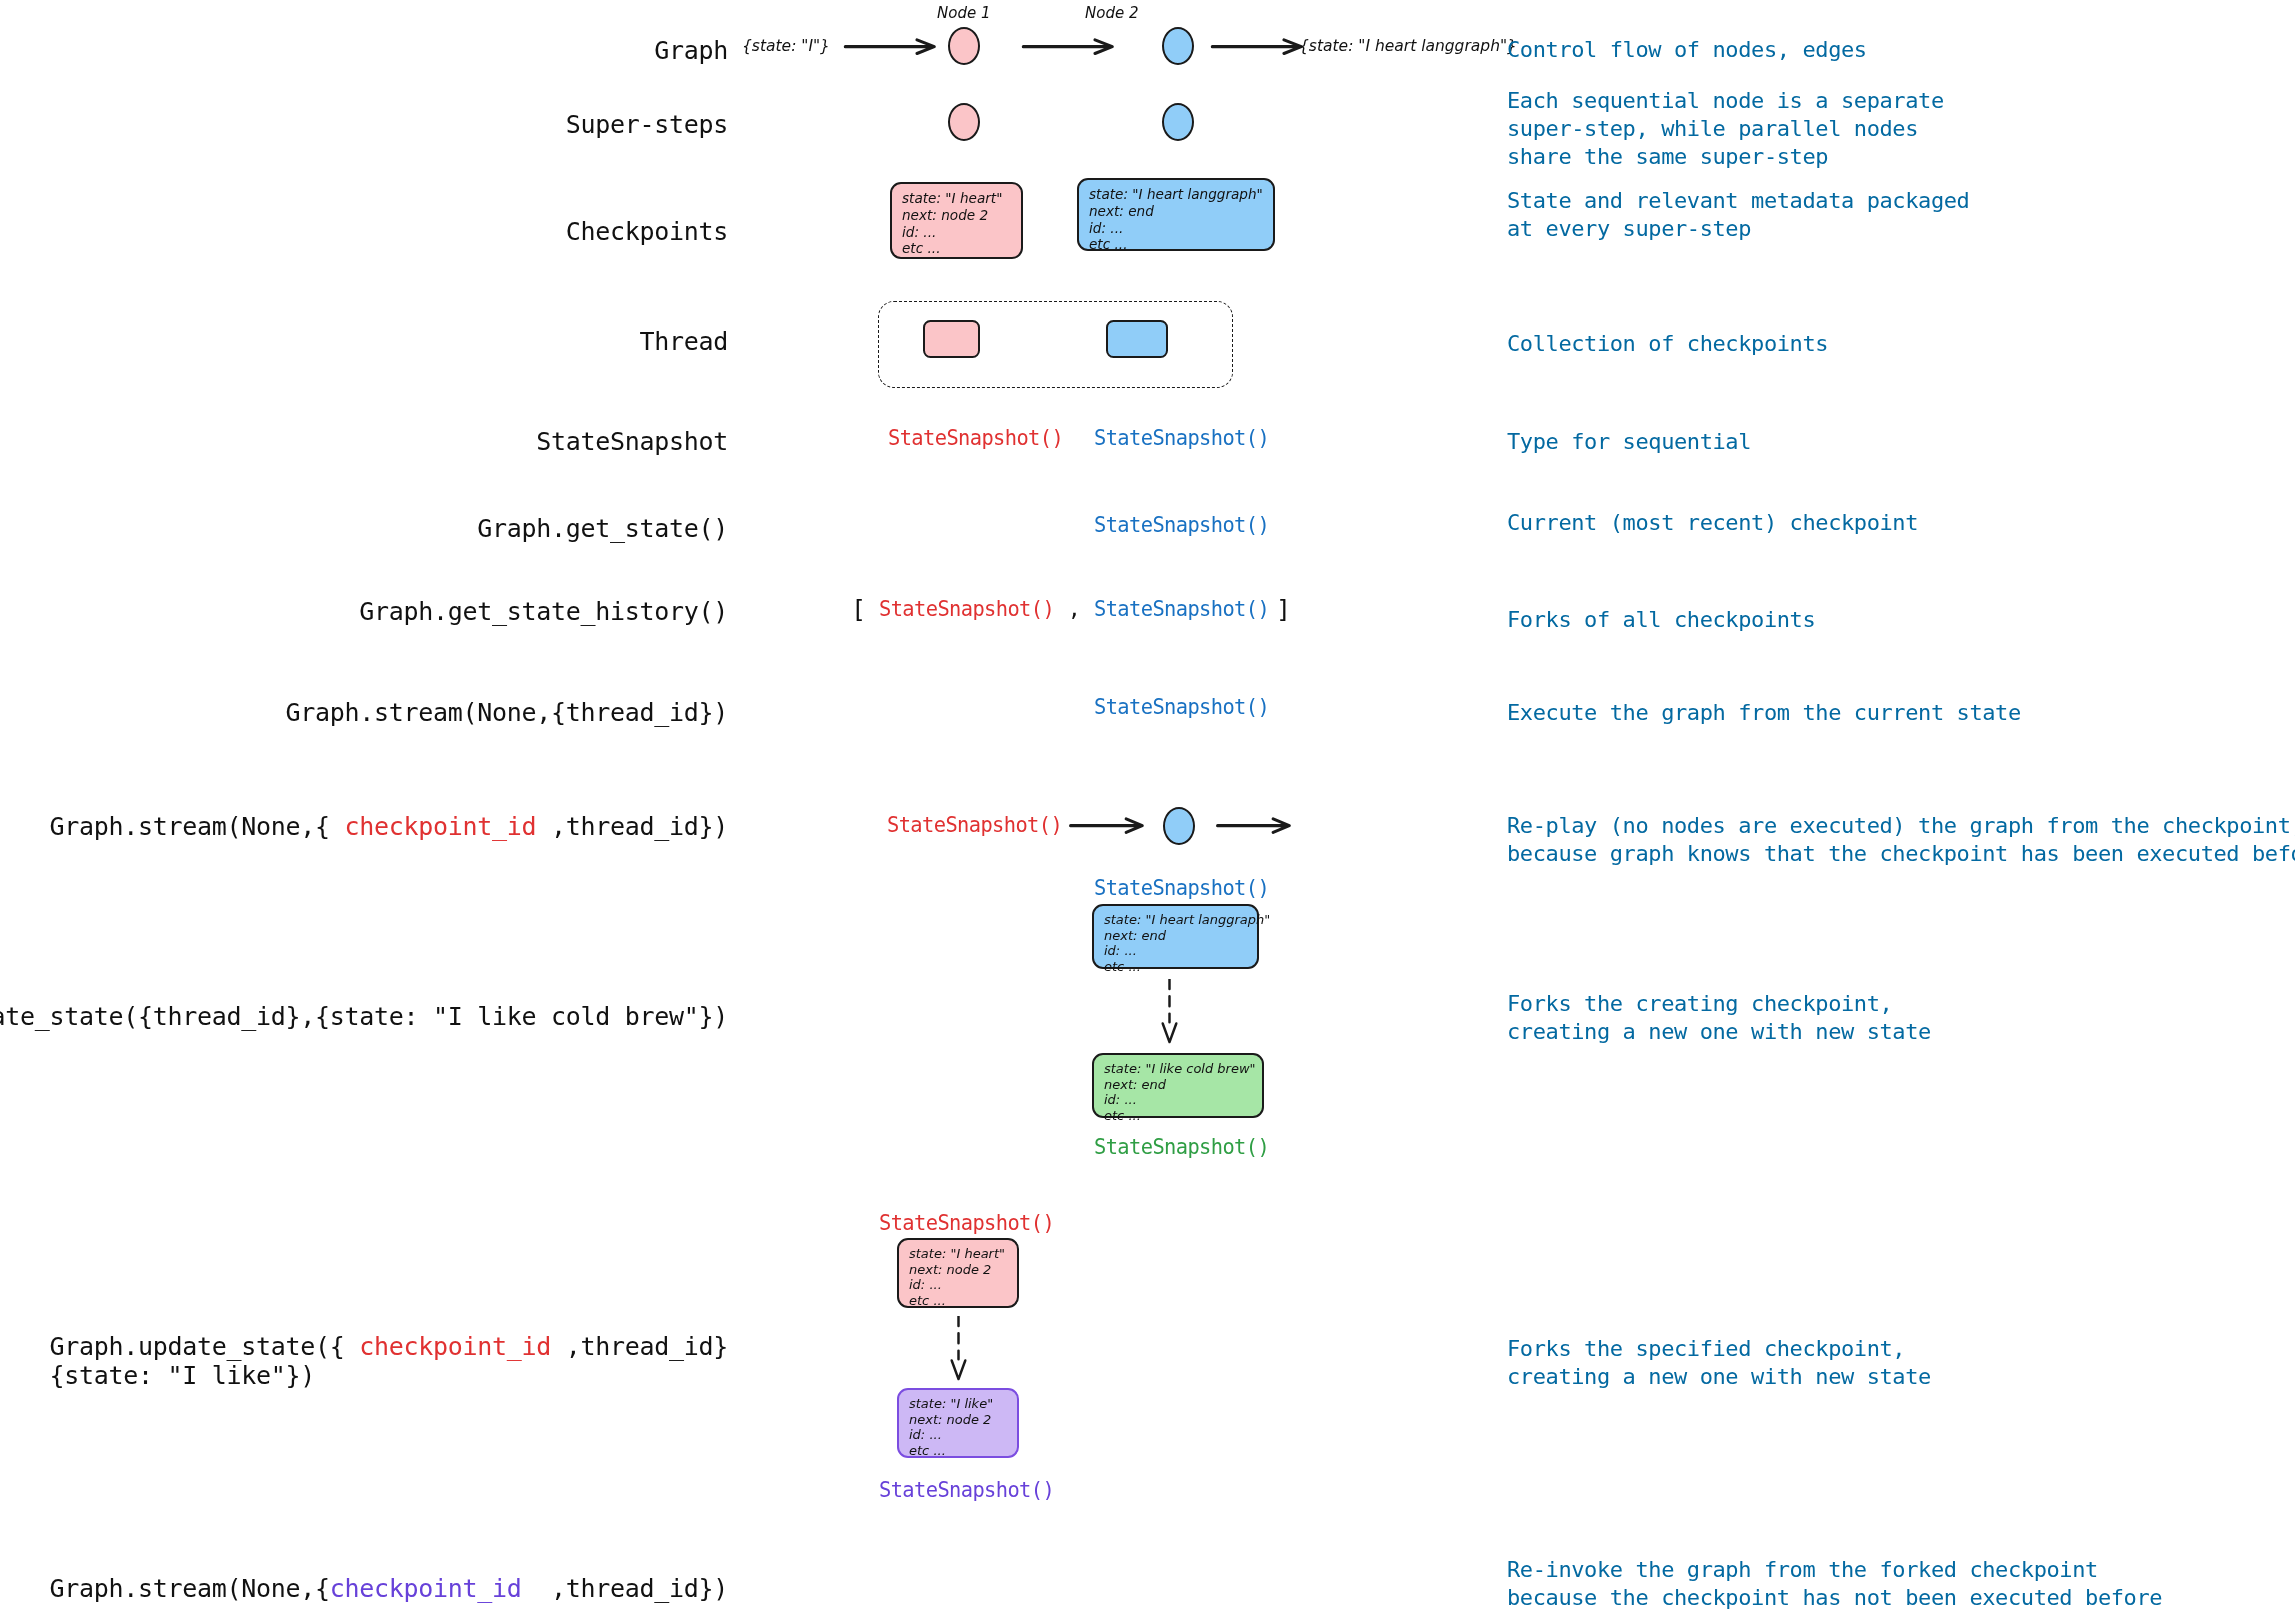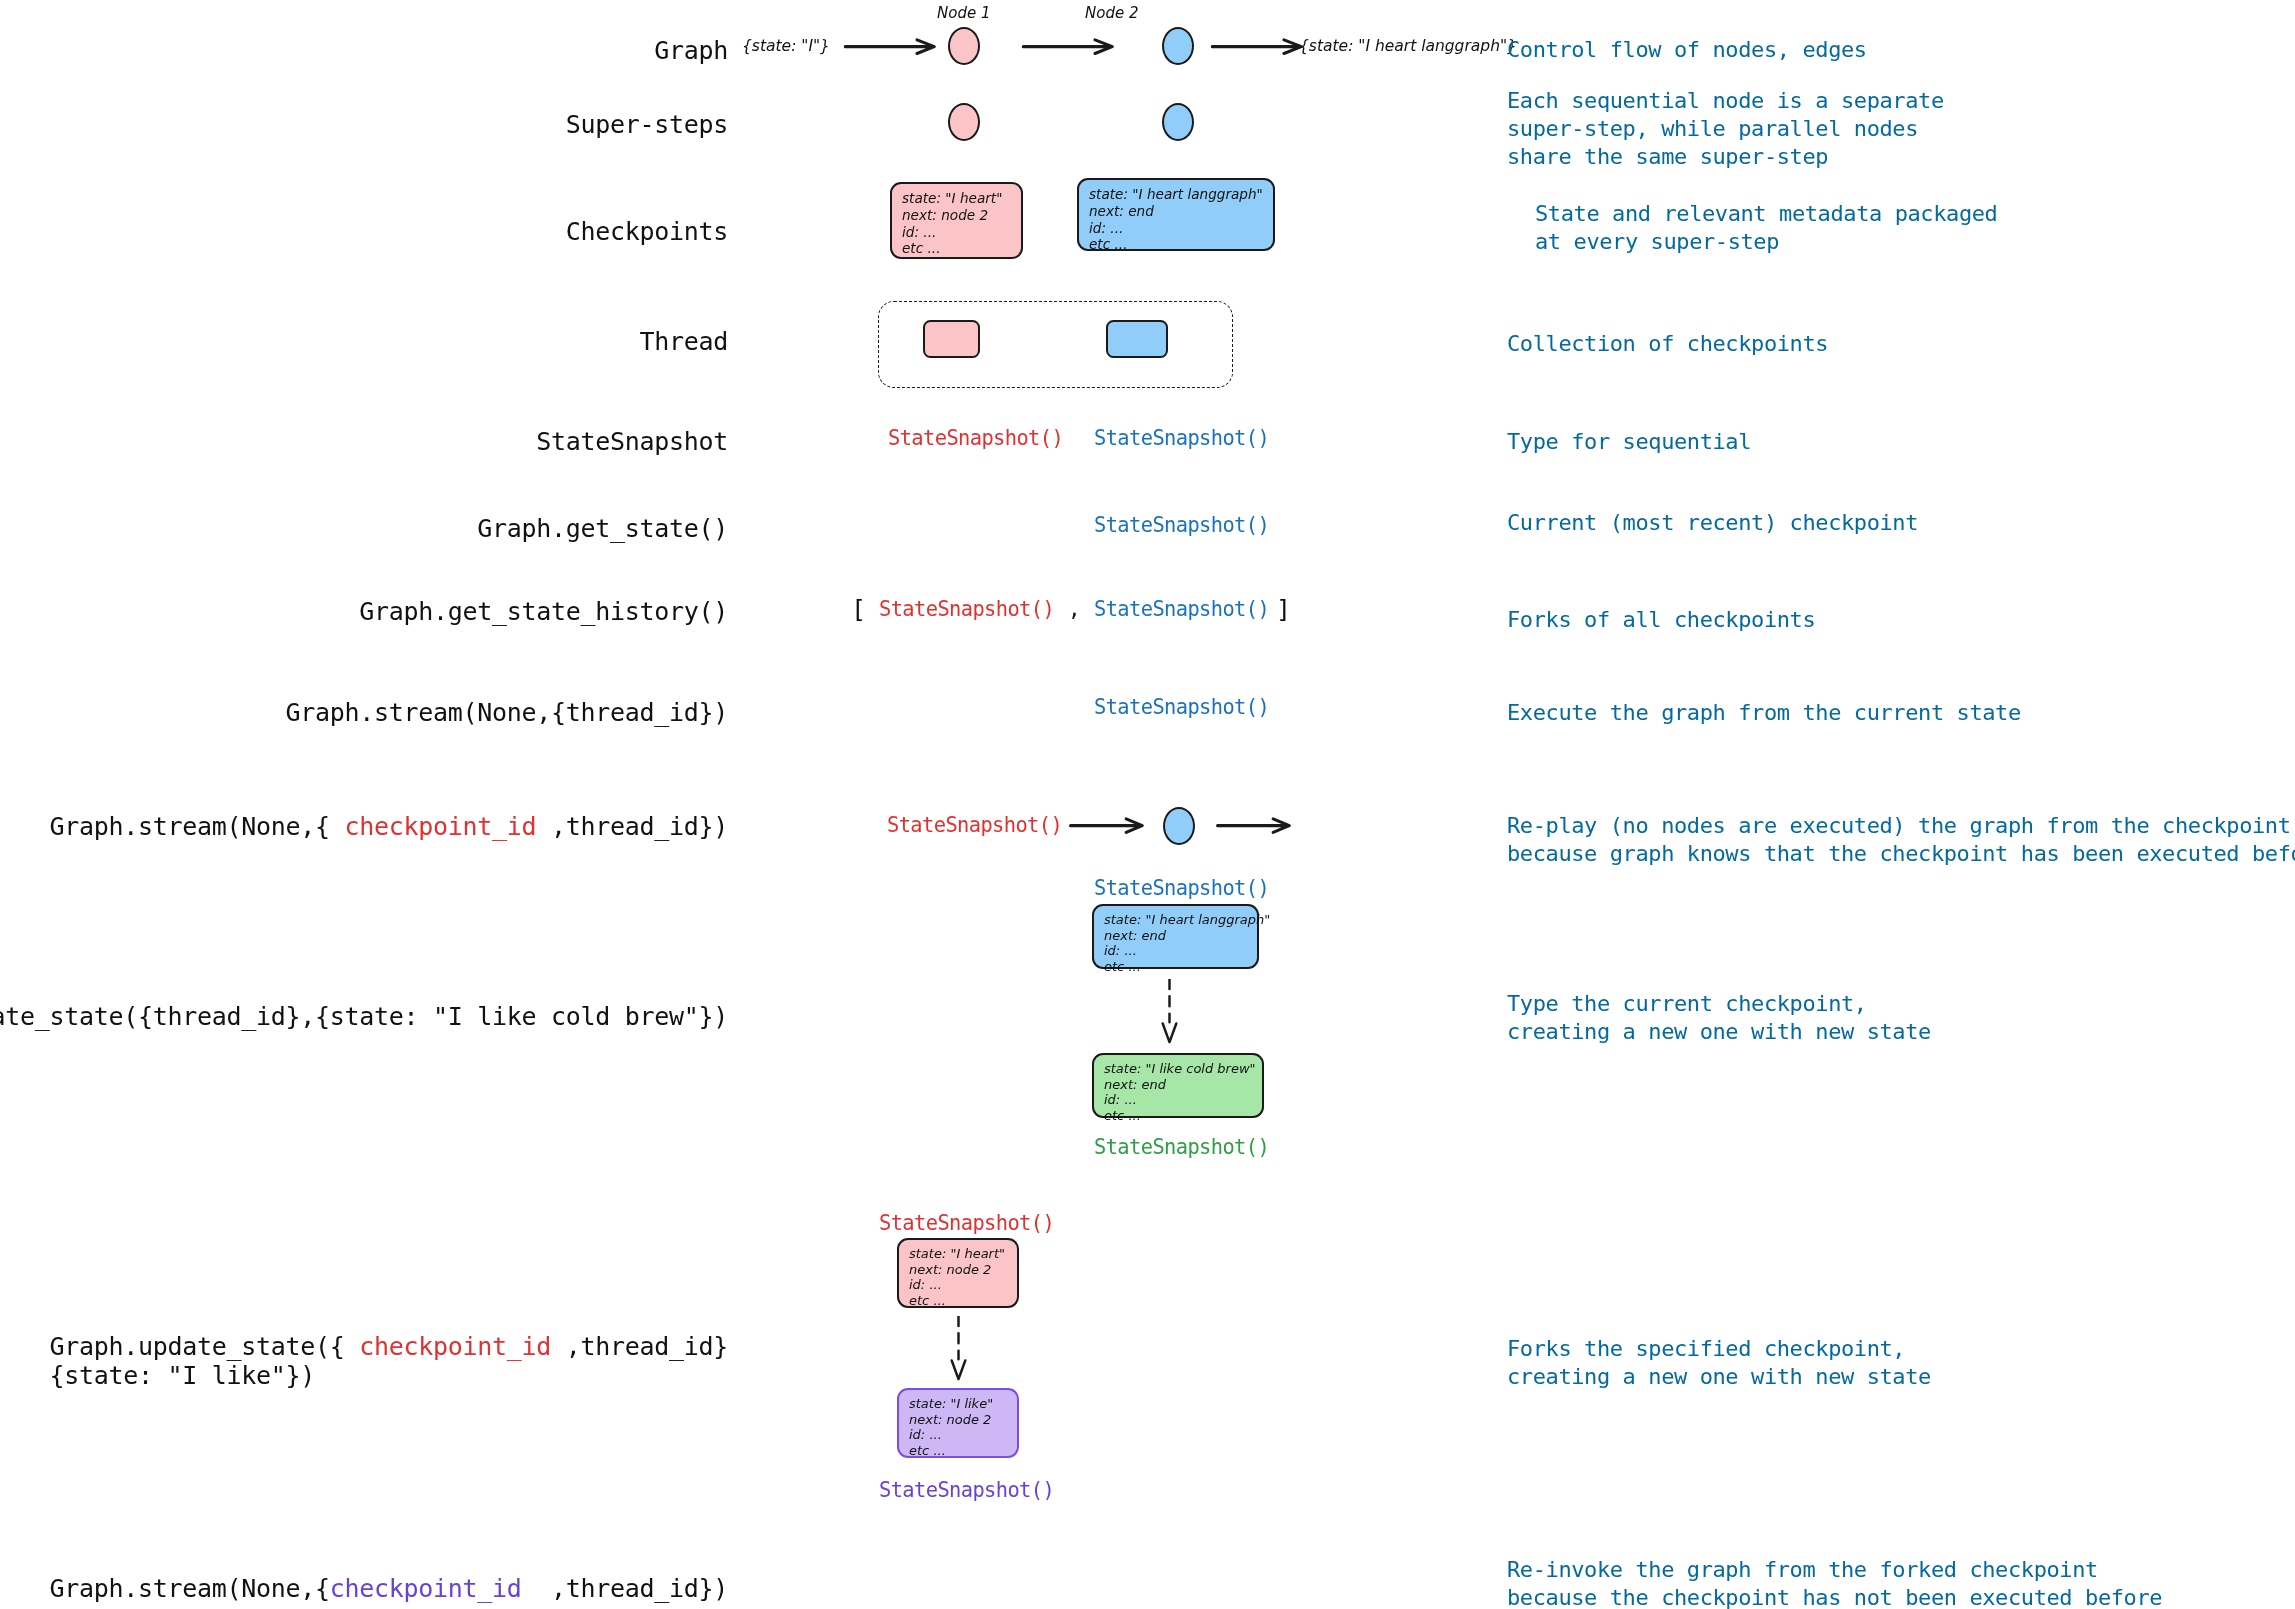--- a/index.html
+++ b/index.html
@@ -294,28 +294,28 @@
 next: node 2
 id: ...
 etc ...</div>
 
 <div class="ss purple" style="left:879px;top:1478px;">StateSnapshot()</div>
 
 <div class="desc" style="top:36px;">Control flow of nodes, edges</div>
 <div class="desc" style="top:87px;">Each sequential node is a separate
 super-step, while parallel nodes
 share the same super-step</div>
-<div class="desc" style="top:200px;margin-left:28px;">State and relevant metadata packaged
+<div class="desc" style="top:187px;">State and relevant metadata packaged
 at every super-step</div>
 <div class="desc" style="top:330px;">Collection of checkpoints</div>
 <div class="desc" style="top:428px;">Type for sequential</div>
 <div class="desc" style="top:509px;">Current (most recent) checkpoint</div>
 <div class="desc" style="top:606px;">Forks of all checkpoints</div>
 <div class="desc" style="top:699px;">Execute the graph from the current state</div>
 <div class="desc" style="top:812px;">Re-play (no nodes are executed) the graph from the checkpoint,
 because graph knows that the checkpoint has been executed before</div>
-<div class="desc" style="top:990px;">Type the current checkpoint,
+<div class="desc" style="top:990px;">Forks the creating checkpoint,
 creating a new one with new state</div>
 <div class="desc" style="top:1335px;">Forks the specified checkpoint,
 creating a new one with new state</div>
 <div class="desc" style="top:1556px;">Re-invoke the graph from the forked checkpoint
 because the checkpoint has not been executed before</div>
 
 
 </body></html>

